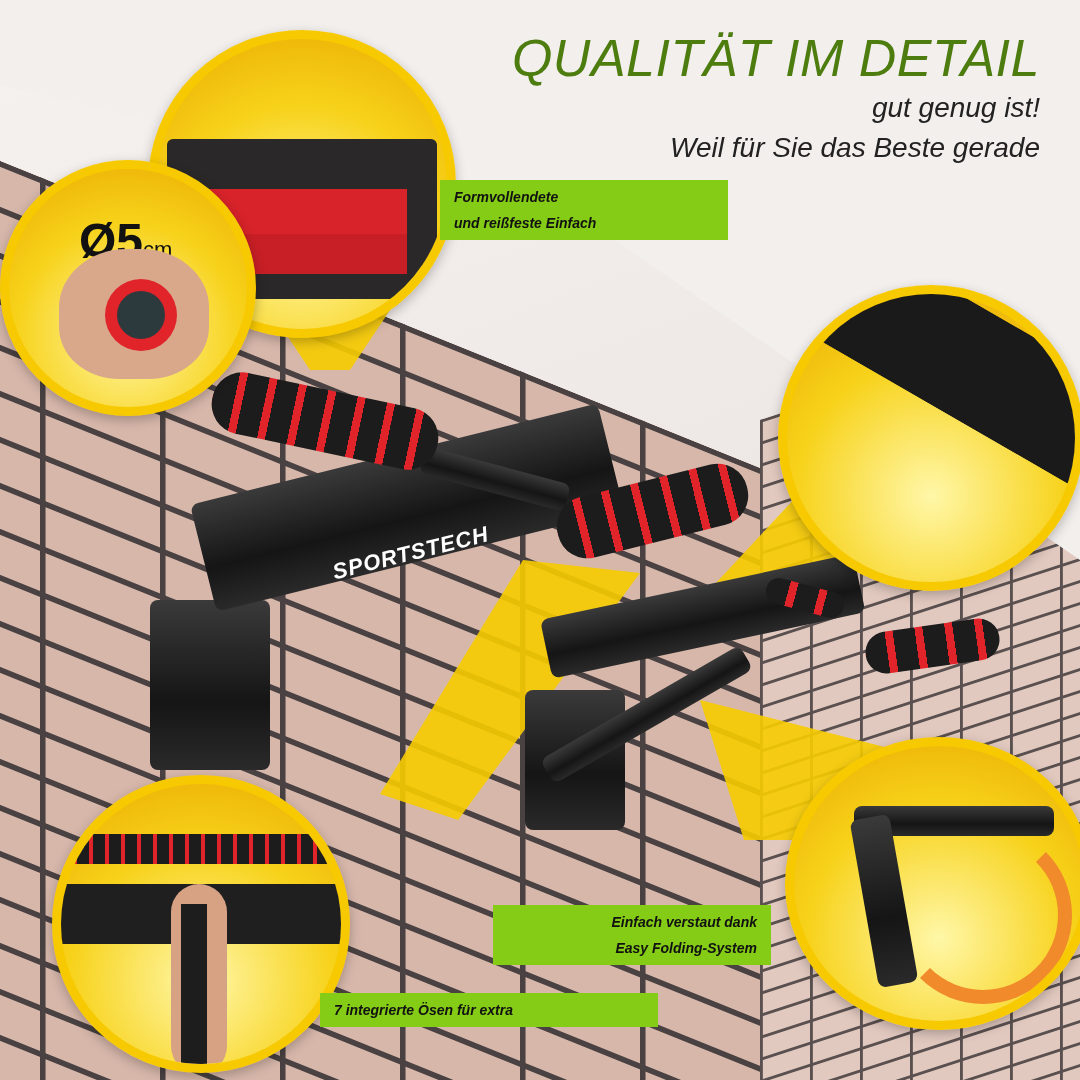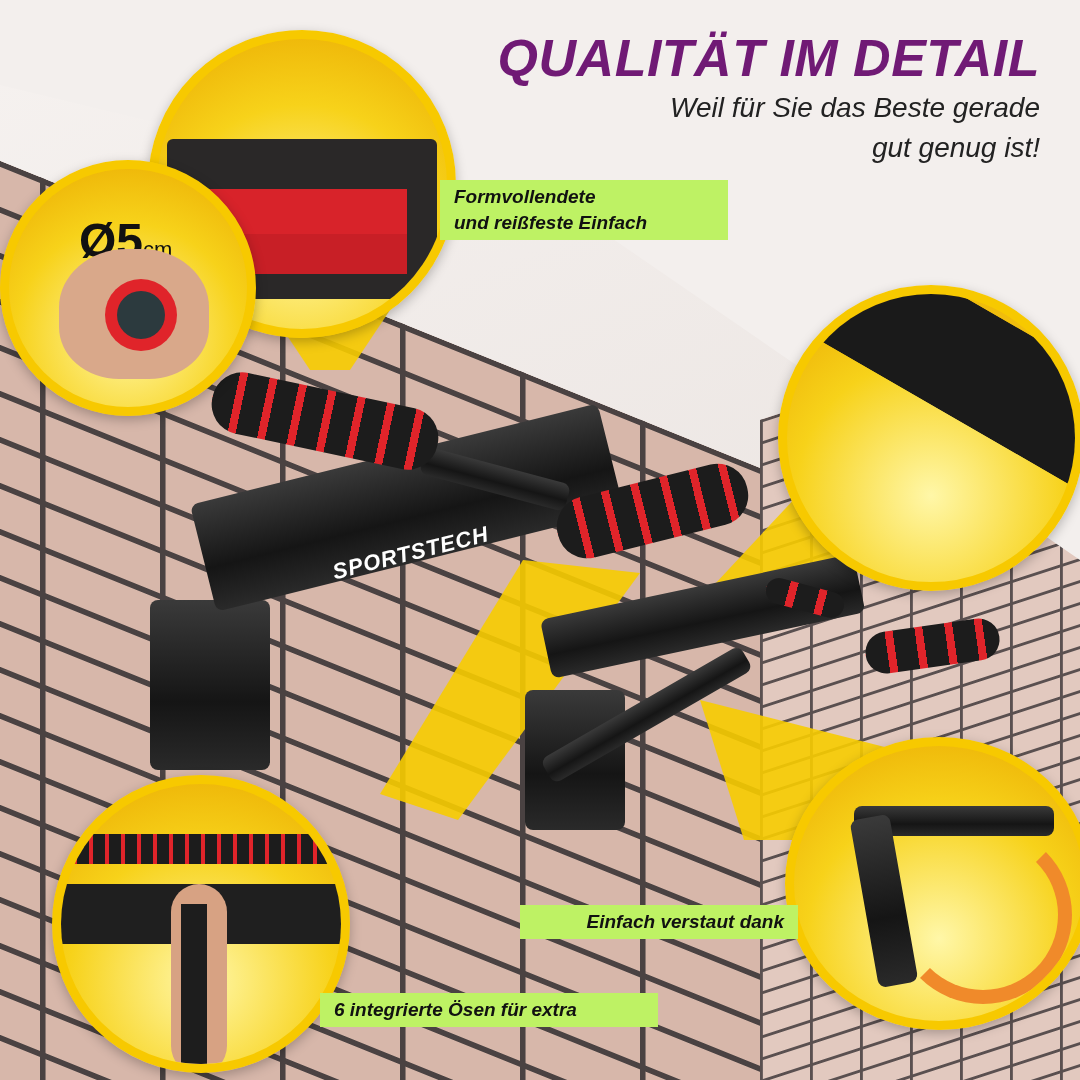--- a/index.html
+++ b/index.html
@@ -55,26 +55,26 @@
   .foam{position:absolute;left:10px;top:100px;width:270px;height:160px;background:#2a2828;border-radius:6px;}
   .foam-red1{position:absolute;left:10px;top:150px;width:240px;height:48px;background:#d8232a;}
   .foam-red2{position:absolute;left:70px;top:195px;width:180px;height:40px;background:#c81f26;}
   .steel{position:absolute;left:-20px;top:10px;width:360px;height:220px;border-radius:0 0 60% 60%;border-top:110px solid #1a1a1a;transform:rotate(30deg);box-sizing:border-box;}
   .arrow{position:absolute;left:100px;top:80px;width:150px;height:150px;border:14px solid #f08a2a;border-top-color:transparent;border-left-color:transparent;border-radius:50%;}
   .strap{position:absolute;left:120px;top:120px;width:26px;height:170px;background:#1d1d1d;}
   .arm{position:absolute;left:110px;top:100px;width:56px;height:190px;background:#d7a283;border-radius:30px;}
   .ring-bar{position:absolute;left:0;top:50px;width:280px;height:30px;border-radius:20px;background:repeating-linear-gradient(90deg,#1c1c1c 0 12px,#e0242a 12px 16px);}
   .beam-bar{position:absolute;left:0;top:100px;width:290px;height:60px;background:#1f1f1f;}
   
-  .label{position:absolute;background:#bef264;color:#111;font-weight:bold;font-style:italic;font-size:19px;line-height:26px;padding:4px 14px;}
+  .label{position:absolute;background:#84cc16;color:#111;font-weight:bold;font-style:italic;font-size:14px;line-height:26px;padding:4px 14px;}
   .lbl1{left:440px;top:180px;width:260px;}
   .lbl2{left:515px;top:338px;width:260px;text-align:right;}
-  .lbl3{left:520px;top:905px;width:250px;text-align:right;}
+  .lbl3{left:493px;top:905px;width:250px;text-align:right;}
   .lbl4{left:320px;top:993px;width:310px;}
-  .title{position:absolute;right:40px;top:28px;font-size:52px;font-weight:700;font-style:italic;color:#701a75;letter-spacing:0.5px;}
+  .title{position:absolute;right:40px;top:28px;font-size:52px;font-weight:400;font-style:italic;color:#4d7c0f;letter-spacing:0.5px;}
   .sub{position:absolute;right:40px;top:88px;font-size:28px;font-style:italic;color:#222;text-align:right;line-height:40px;}
   .line{display:block;}
 </style>
 </head>
 <body>
 
 <div class="stage">
   <div class="ceiling"></div>
   <div class="wall"></div>
   <div class="wall-right"></div>
@@ -125,27 +125,28 @@
   </div>
 
   <div class="circle c5">
     <div class="tube" style="left:60px;top:60px;width:200px;height:30px;"></div>
     <div class="tube" style="left:70px;top:70px;width:40px;height:170px;transform:rotate(-10deg);"></div>
     <div class="arrow"></div>
   </div>
 
   <div class="title">QUALITÄT IM DETAIL</div>
   <div class="sub">
+    <span class="line">gut genug ist!</span>
     <span class="line">Weil für Sie das Beste gerade</span>
-    <span class="line">gut genug ist!</span>
   </div>
 
   <div class="label lbl1">
     <span class="line">Formvollendete</span>
     <span class="line">und reißfeste Einfach</span>
   </div>
   <div class="label lbl3">
     <span class="line">Einfach verstaut dank</span>
+    <span class="line">Easy Folding-System</span>
   </div>
   <div class="label lbl4">
-    <span class="line">6 integrierte Ösen für extra</span>
+    <span class="line">7 integrierte Ösen für extra</span>
   </div>
 </div>
 
 </body></html>

